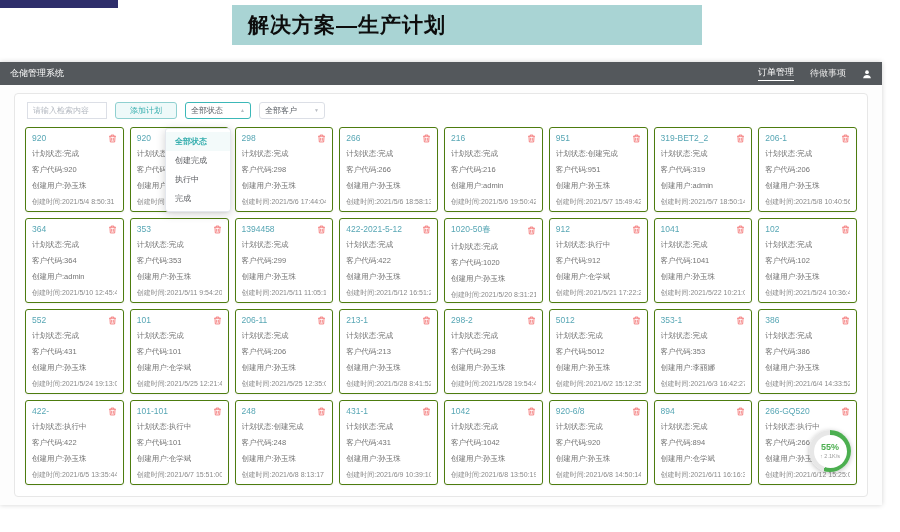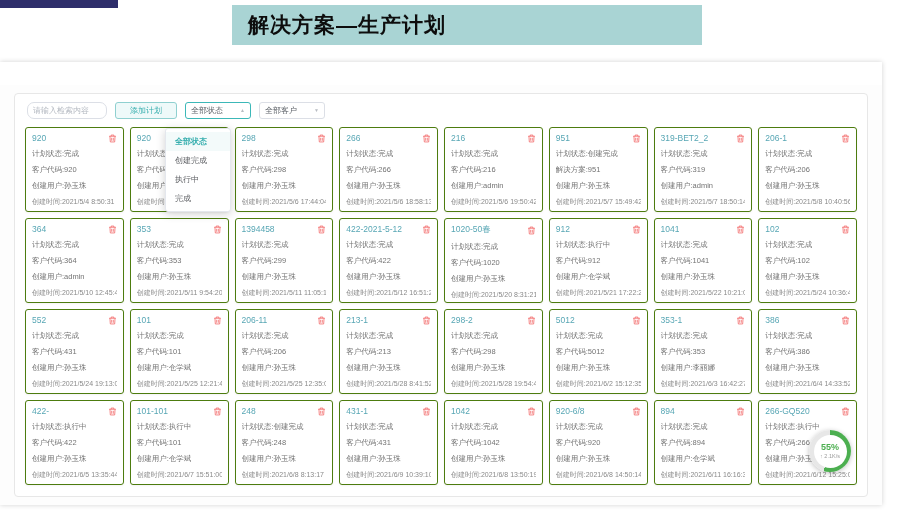--- a/index.html
+++ b/index.html
@@ -33,21 +33,21 @@
 
   .app-body { position:absolute; top:23px; left:0; right:0; bottom:0; background:#fdfdfd; }
   .panel {
     position:absolute; left:14px; right:14px; top:8px; bottom:8px;
     background:#fff; border:1px solid #e7e7e7; border-radius:4px;
   }
 
   
   .toolbar { display:flex; align-items:center; gap:8px; padding:8px 10px 6px 12px; }
   .search-input {
-    width:80px; height:17px; box-sizing:border-box; border:1px solid #dcdfe6; border-radius:7px;
+    width:80px; height:17px; box-sizing:border-box; border:1px solid #dcdfe6; border-radius:0;
     font-size:8px; color:#666; padding:0 5px; outline:none;
     font-family:"Liberation Sans","DejaVu Sans",sans-serif;
   }
   .search-input::placeholder { color:#b3b8c0; }
   .add-btn {
     height:17px; padding:0 14px; border:1px solid #8fd0d0; border-radius:3px;
     background:#eef9f9; color:#36aeae; font-size:8px; cursor:pointer;
     font-family:"Liberation Sans","DejaVu Sans",sans-serif;
   }
   .select {
@@ -107,20 +107,33 @@
 <div class="slide">
 
   <div class="corner-strip"></div>
 
   <div class="banner">
     <span class="banner-title">解决方案—生产计划</span>
   </div>
 
   <div class="app">
 
+    <div class="app-header">
+      <span class="brand">仓储管理系统</span>
+      <div class="nav">
+        <span class="nav-link active">订单管理</span>
+        <span class="nav-link">待做事项</span>
+        <span class="user-icon">
+          <svg width="10" height="10" viewBox="0 0 12 12" fill="#ffffff">
+            <circle cx="6" cy="3.8" r="2.2"></circle>
+            <path d="M1.3 11c.5-2.6 2.4-3.7 4.7-3.7s4.2 1.1 4.7 3.7z"></path>
+          </svg>
+        </span>
+      </div>
+    </div>
 
     <div class="app-body">
       <div class="panel">
 
         <div class="toolbar">
           <input class="search-input" type="text" placeholder="请输入检索内容" style="">
           <button class="add-btn">添加计划</button>
           <div class="select open">
             <span>全部状态</span>
             <span class="caret">▲</span>
@@ -217,21 +230,21 @@
   <div class="card">
     <div class="card-head">
       <span class="card-title">951</span>
       <span class="trash">
         <svg width="9" height="9" viewBox="0 0 12 12" fill="none" stroke="currentColor" stroke-width="1">
           <path d="M1.5 3h9M4.2 3V1.4h3.6V3M2.6 3l.5 7.6h5.8L9.4 3M4.9 5v4M7.1 5v4"></path>
         </svg>
       </span>
     </div>
     <div class="card-line">计划状态:创建完成</div>
-    <div class="card-line">解决方案:951</div>
+    <div class="card-line">客户代码:951</div>
     <div class="card-line">创建用户:孙玉珠</div>
     <div class="card-line time">创建时间:2021/5/7 15:49:42</div>
   </div>
 
   <div class="card">
     <div class="card-head">
       <span class="card-title">319-BET2_2</span>
       <span class="trash">
         <svg width="9" height="9" viewBox="0 0 12 12" fill="none" stroke="currentColor" stroke-width="1">
           <path d="M1.5 3h9M4.2 3V1.4h3.6V3M2.6 3l.5 7.6h5.8L9.4 3M4.9 5v4M7.1 5v4"></path>

